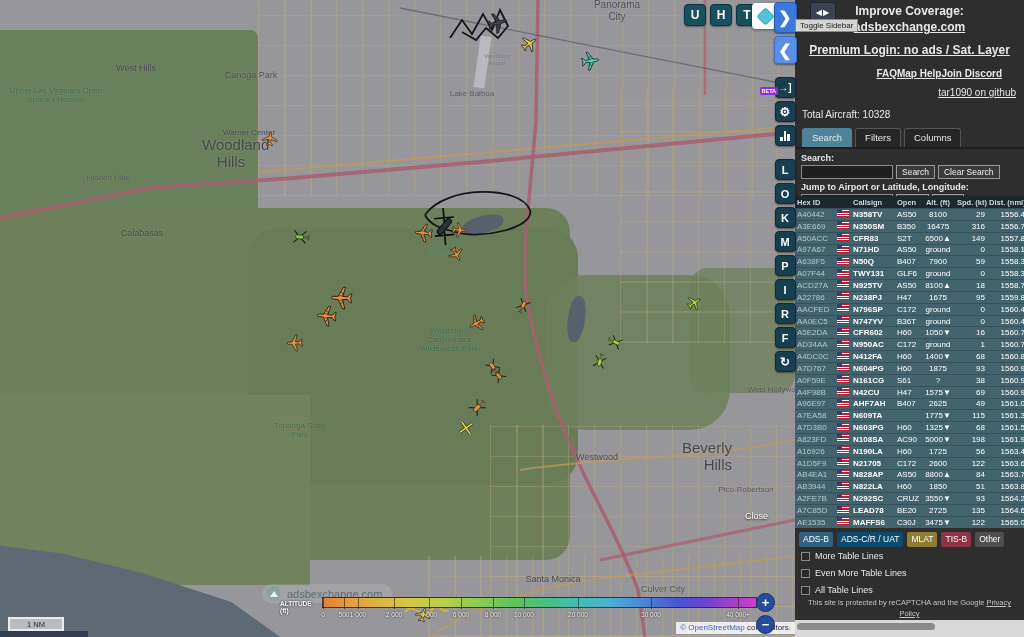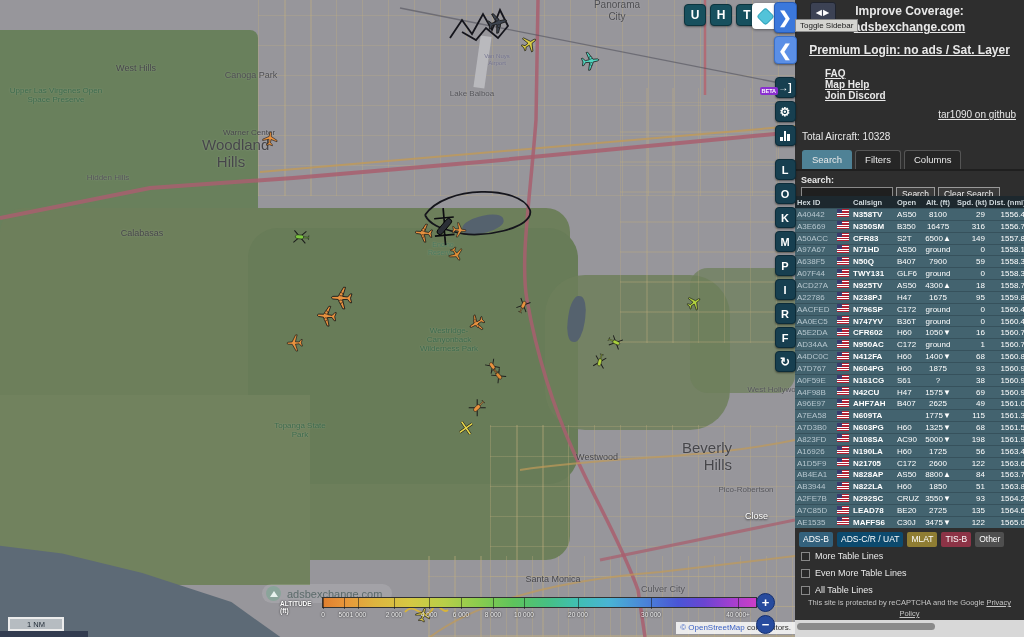--- a/index.html
+++ b/index.html
@@ -98,21 +98,21 @@
   .toggle-btn { position:absolute; left:15px; top:2px; width:26px; height:20px; background:#3c4254;
     border:1px solid #20242e; border-radius:3px; color:#fff; font-size:8px;
     display:flex; align-items:center; justify-content:center; letter-spacing:1px; }
   .tooltip { position:absolute; left:0; top:19px; background:#d4d4d0; color:#1a1a1a; font-size:8px;
     padding:1px 4px; border:1px solid #8a8a8a; z-index:40; white-space:nowrap; }
   .sb-head { text-align:center; padding-top:4px; }
   .sb-head .t1 { font-size:12px; font-weight:bold; }
   .sb-head .t2 { font-size:12px; font-weight:bold; text-decoration:underline; margin-top:2px; }
   .sb-premium { text-align:center; font-size:12px; font-weight:bold; text-decoration:underline; margin-top:9px; }
   .sb-links { display:flex; justify-content:flex-end; padding:0 22px 0 30px; margin-top:11px;
-    font-size:10px; font-weight:bold;flex-direction:column; }
+    font-size:10px; font-weight:bold; }
   .sb-links span { text-decoration:underline; }
   .sb-git { text-align:right; font-size:10px; text-decoration:underline; padding-right:8px; margin-top:8px; }
   .sb-stats { font-size:10px; padding-left:7px; margin-top:9px; line-height:1.5; }
   .tabs { display:flex; gap:3px; padding-left:7px; margin-top:6px; }
   .tab { font-size:9.5px; padding:3px 9px 4px; background:#262626; border:1px solid #555;
     border-bottom:none; border-radius:3px 3px 0 0; color:#e8e8e8; }
   .tab.active { background:#4f8296; border-color:#4f8296; }
   .tab-sep { height:2px; background:#1f1f1f; margin-top:0; }
   .search-panel { padding:4px 6px 0; }
   .search-panel .lbl { font-size:9px; font-weight:bold; margin-bottom:2px; }
@@ -542,21 +542,21 @@
           <div class="tc c-alt">ground</div>
           <div class="tc c-spd">0</div>
           <div class="tc c-dist">1558.3</div>
           <div class="tc c-wind"></div>
         </div>
         <div class="trow body">
           <div class="tc c-hex">ACD27A</div>
           <div class="tc c-flag"><span class="flag"></span></div>
           <div class="tc c-cs">N925TV</div>
           <div class="tc c-type">AS50</div>
-          <div class="tc c-alt">4300▲</div>
+          <div class="tc c-alt">8100▲</div>
           <div class="tc c-spd">18</div>
           <div class="tc c-dist">1558.7</div>
           <div class="tc c-wind"></div>
         </div>
         <div class="trow body">
           <div class="tc c-hex">A22786</div>
           <div class="tc c-flag"><span class="flag"></span></div>
           <div class="tc c-cs">N238PJ</div>
           <div class="tc c-type">H47</div>
           <div class="tc c-alt">1675</div>

